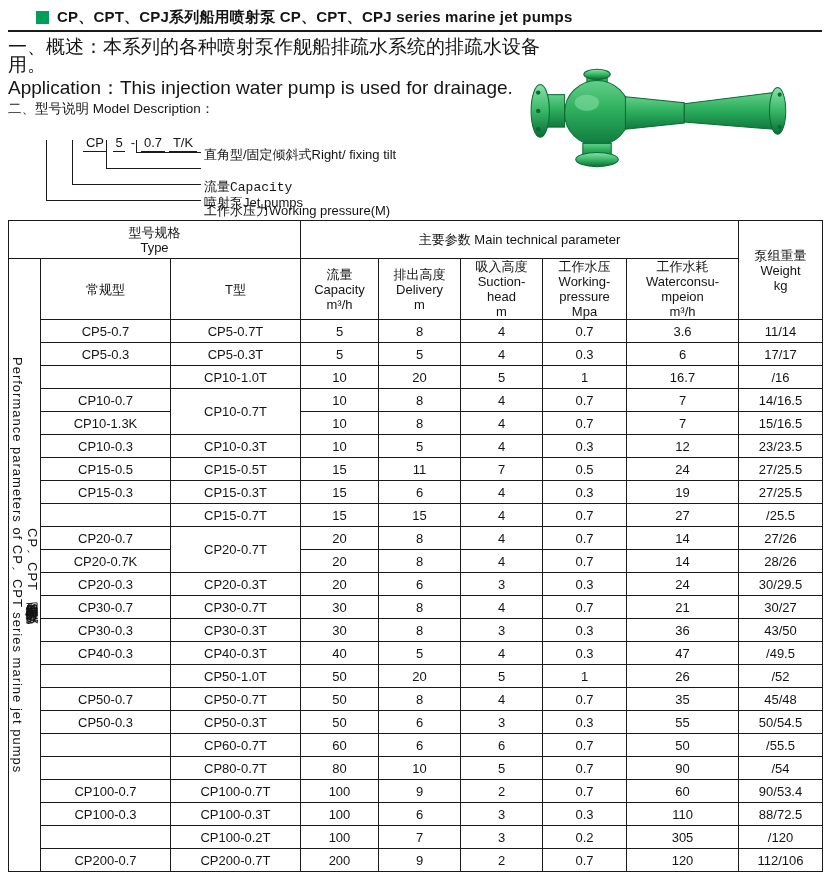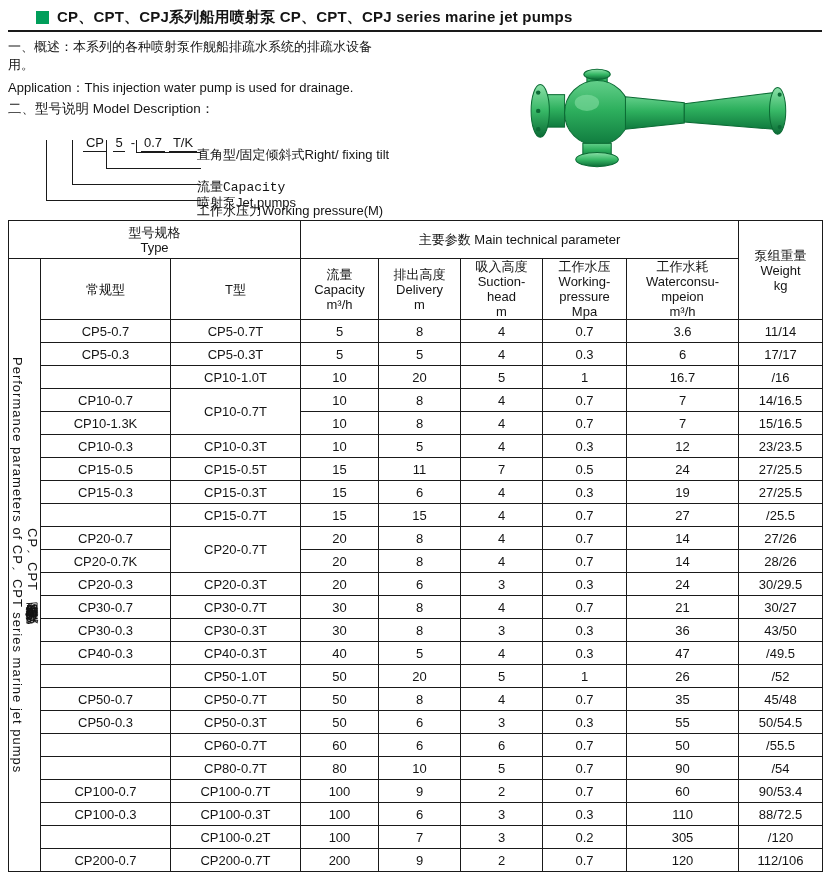--- a/index.html
+++ b/index.html
@@ -24,30 +24,30 @@
     padding-left: 28px;
   }
   .title-square {
     width: 13px; height: 13px;
     background: #009e5a;
     margin-right: 8px; flex: 0 0 auto;
   }
   .title-text { font-size: 15px; font-weight: bold; letter-spacing: 0.2px; white-space: nowrap; }
 
   
-  .overview { position: absolute; top: 38px; left: 8px; font-size: 13px; line-height: 18px; }
+  .overview { position: absolute; top: 38px; left: 8px; font-size: 19px; line-height: 18px; }
   .overview .app-line { margin-top: 5px; }
   .model-heading { position: absolute; top: 100px; left: 8px; font-size: 13.5px; }
 
   
   .diagram { position: absolute; top: 123px; left: 8px; width: 520px; height: 97px; font-size: 13px; }
   .tok { position: absolute; top: 12px; height: 17px; border-bottom: 1px solid #1a1a1a; text-align: center; margin-left: 45px; }
   .tok.nl { border-bottom: none; }
   .conn { position: absolute; border-left: 1px solid #1a1a1a; border-bottom: 1px solid #1a1a1a; }
-  .dg-label { position: absolute; left: 189px; white-space: nowrap; }
+  .dg-label { position: absolute; left: 196px; white-space: nowrap; }
 
   #tok-cp   { left: 30px;  width: 24px; }
   #tok-5    { left: 60px;  width: 12px; }
   #tok-dash { left: 75px;  width: 10px; }
   #tok-07   { left: 88px;  width: 24px; }
   #tok-tk   { left: 116px; width: 28px; }
 
   #conn-1 { left: 128px; top: 17px; width: 65px;  height: 13px; }
   #conn-2 { left: 98px;  top: 17px; width: 95px;  height: 29px; }
   #conn-3 { left: 64px;  top: 17px; width: 129px; height: 45px; }

